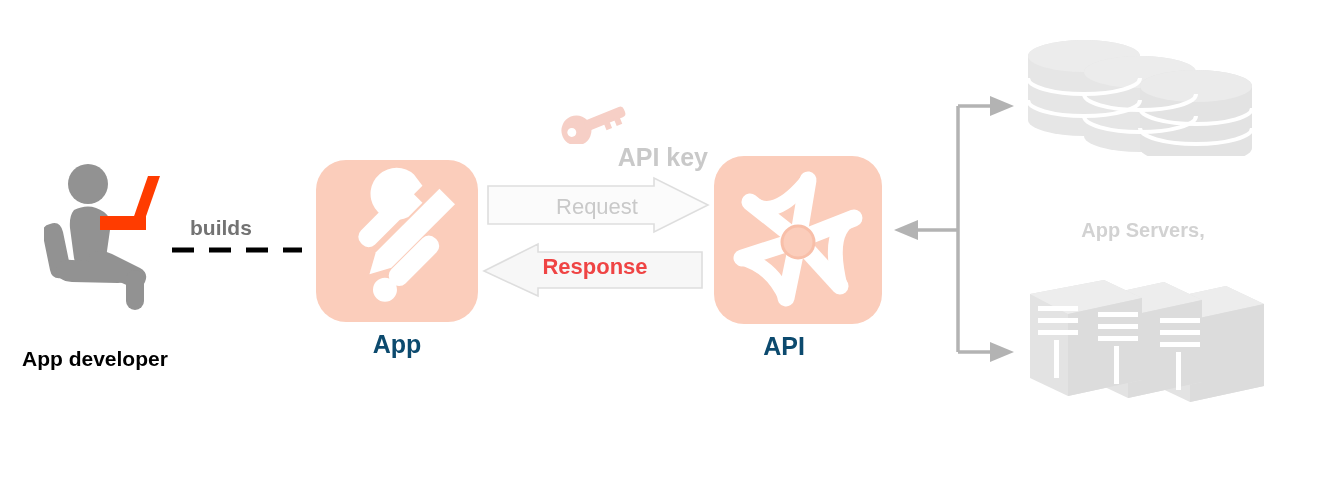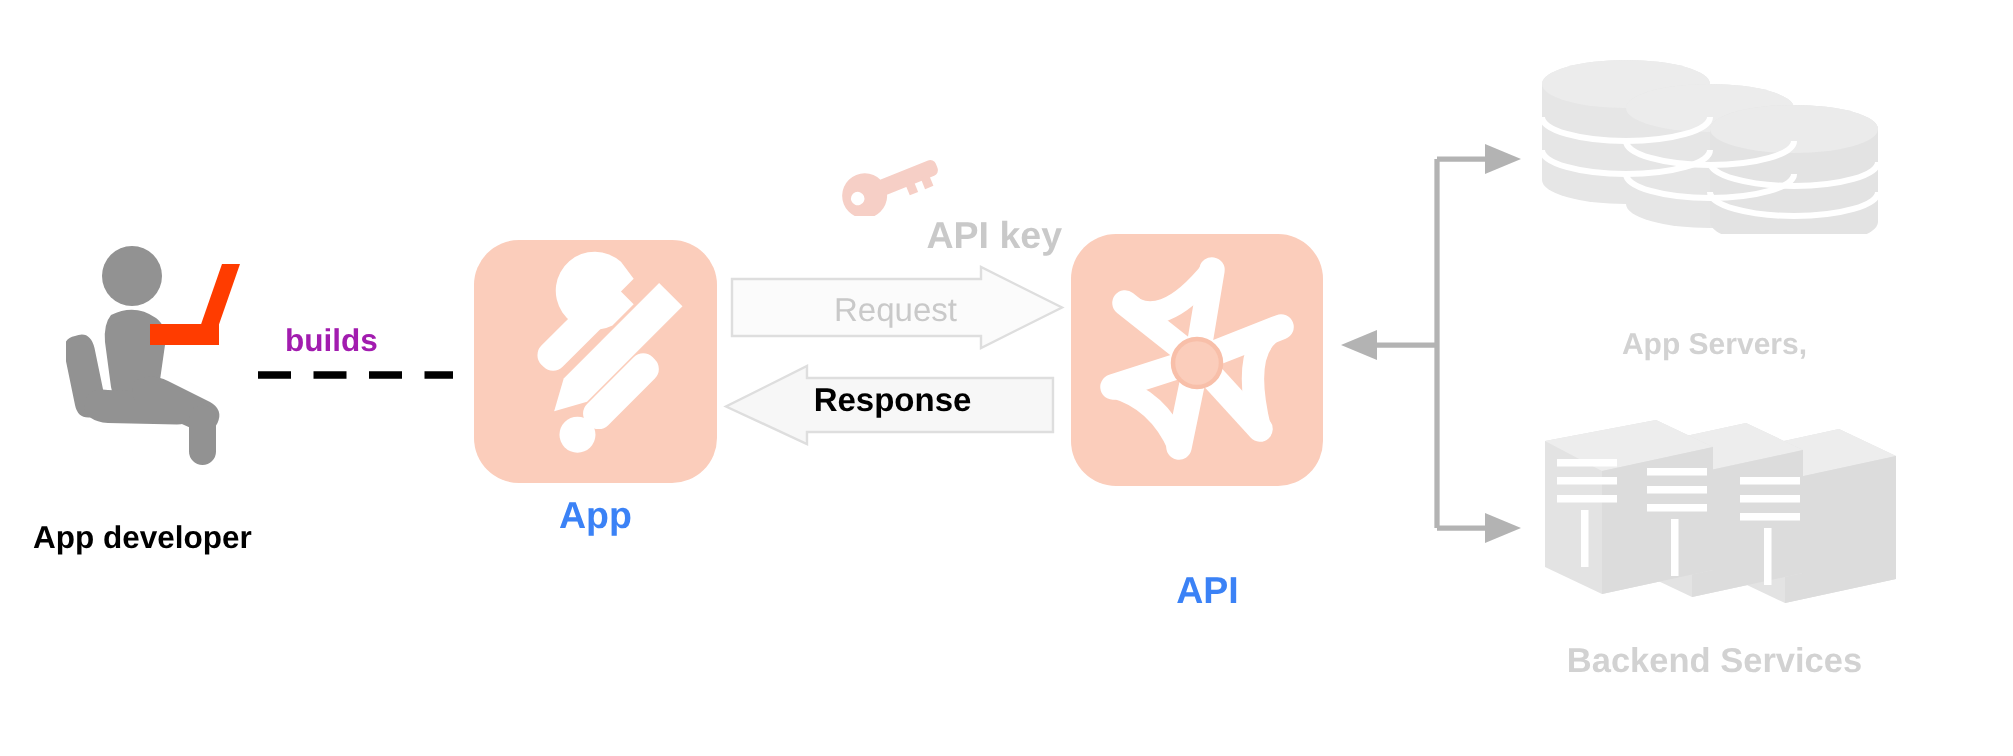--- a/index.html
+++ b/index.html
@@ -4,40 +4,40 @@
 <style>
   html,body{margin:0;padding:0;background:#ffffff;}
   body{width:1342px;height:504px;overflow:hidden;
        font-family:"Liberation Sans","DejaVu Sans",sans-serif;}
   #canvas{position:relative;width:1342px;height:504px;background:#fff;}
   .abs{position:absolute;}
   .lbl{position:absolute;white-space:pre;line-height:1.18;}
 
   
   #dev-label{left:22px;top:326px;font-size:21px;font-weight:bold;color:#000;margin-top:21px;}
-  #builds-label{left:190px;top:216px;font-size:21px;font-weight:bold;color:#a21caf;}
+  #builds-label{left:190px;top:216px;font-size:21px;font-weight:bold;color:#737373;}
 
   
   .tile{border-radius:30px;background:#fbcdbb;}
   #app-tile{left:316px;top:160px;width:162px;height:162px;}
   #api-tile{left:714px;top:156px;width:168px;height:168px;}
-  .tile-label{font-size:25px;font-weight:bold;color:#3b82f6;text-align:center;}
+  .tile-label{font-size:25px;font-weight:bold;color:#0c4a6e;text-align:center;}
   #app-label{left:316px;top:330px;width:162px;}
-  #api-label{left:721px;top:332px;width:168px;margin-top:48px;}
+  #api-label{left:700px;top:332px;width:168px;}
 
   
   #apikey-label{left:468px;top:143px;width:240px;text-align:right;
                 font-size:25px;font-weight:bold;color:#c9c9c9;}
   #apikey-icon{left:556px;top:98px;width:72px;height:46px;}
 
   
   #request-text{left:488px;top:194px;width:218px;text-align:center;
                 font-size:22px;font-weight:normal;color:#c9c9c9;}
   #response-text{left:490px;top:254px;width:210px;text-align:center;
-                 font-size:22px;font-weight:bold;color:#000000;}
+                 font-size:22px;font-weight:bold;color:#ef4444;}
 
   
   .backend-label{font-size:20px;font-weight:bold;color:#d2d2d2;text-align:center;}
   #esb-label{left:1023px;top:172px;width:240px;}
   #backend-label{left:1003px;top:427px;width:280px;font-size:23px;}
 </style>
 </head>
 <body>
 
 <div id="canvas">
@@ -193,15 +193,14 @@
       <rect x="72" y="32" width="40" height="5"></rect>
         <rect x="72" y="44" width="40" height="5"></rect>
       <rect x="72" y="56" width="40" height="5"></rect>
         <rect x="88" y="66" width="5" height="38"></rect>
       <rect x="134" y="38" width="40" height="5"></rect>
         <rect x="134" y="50" width="40" height="5"></rect>
       <rect x="134" y="62" width="40" height="5"></rect>
         <rect x="150" y="72" width="5" height="38"></rect>
     </g>
   </svg>
-  <div class="lbl backend-label" id="backend-label">Backend Services</div>
 
 </div>
 
 </body></html>

